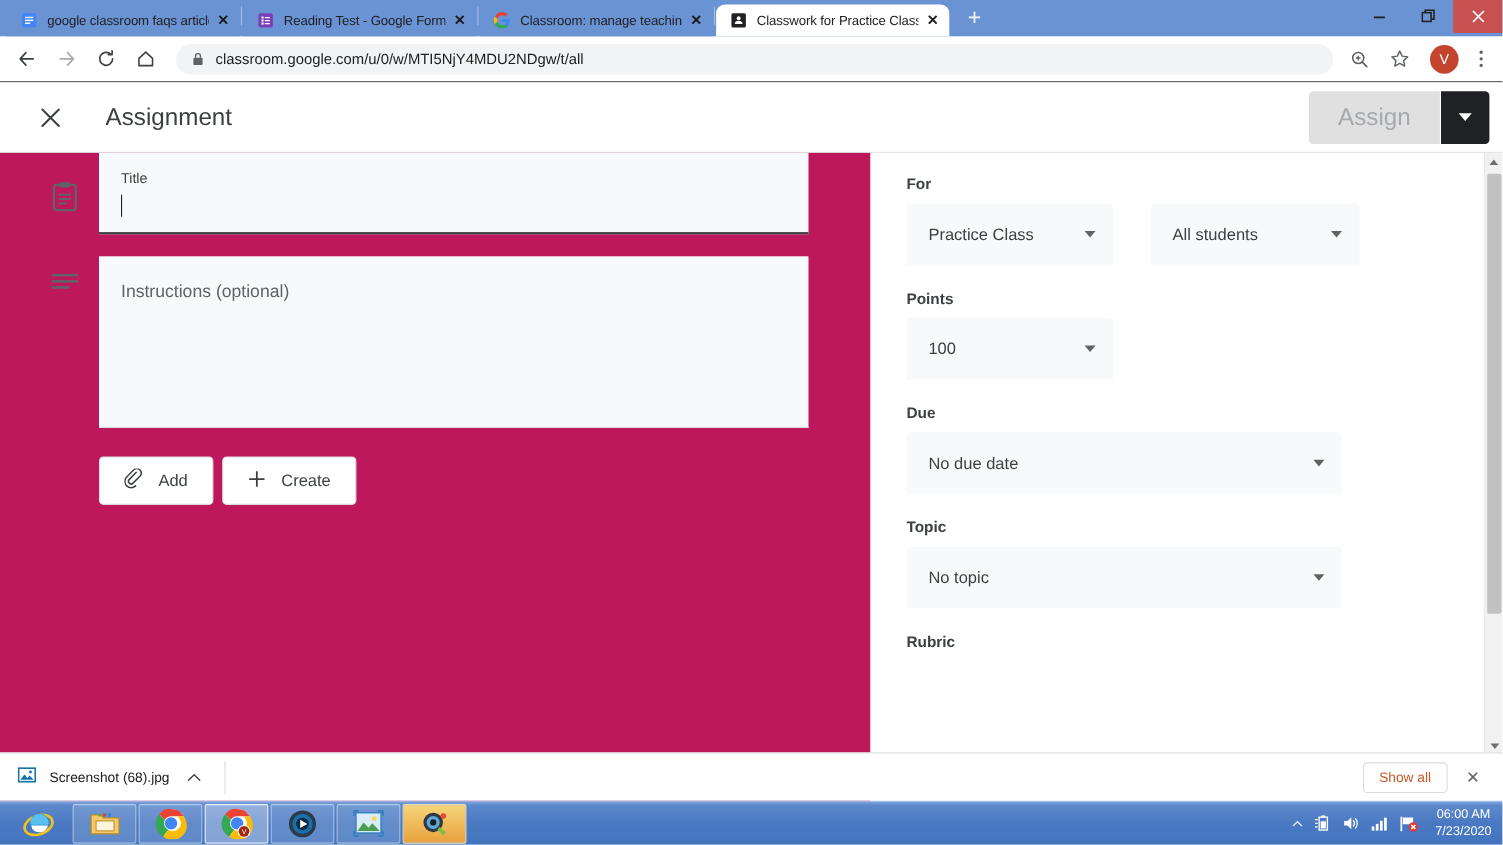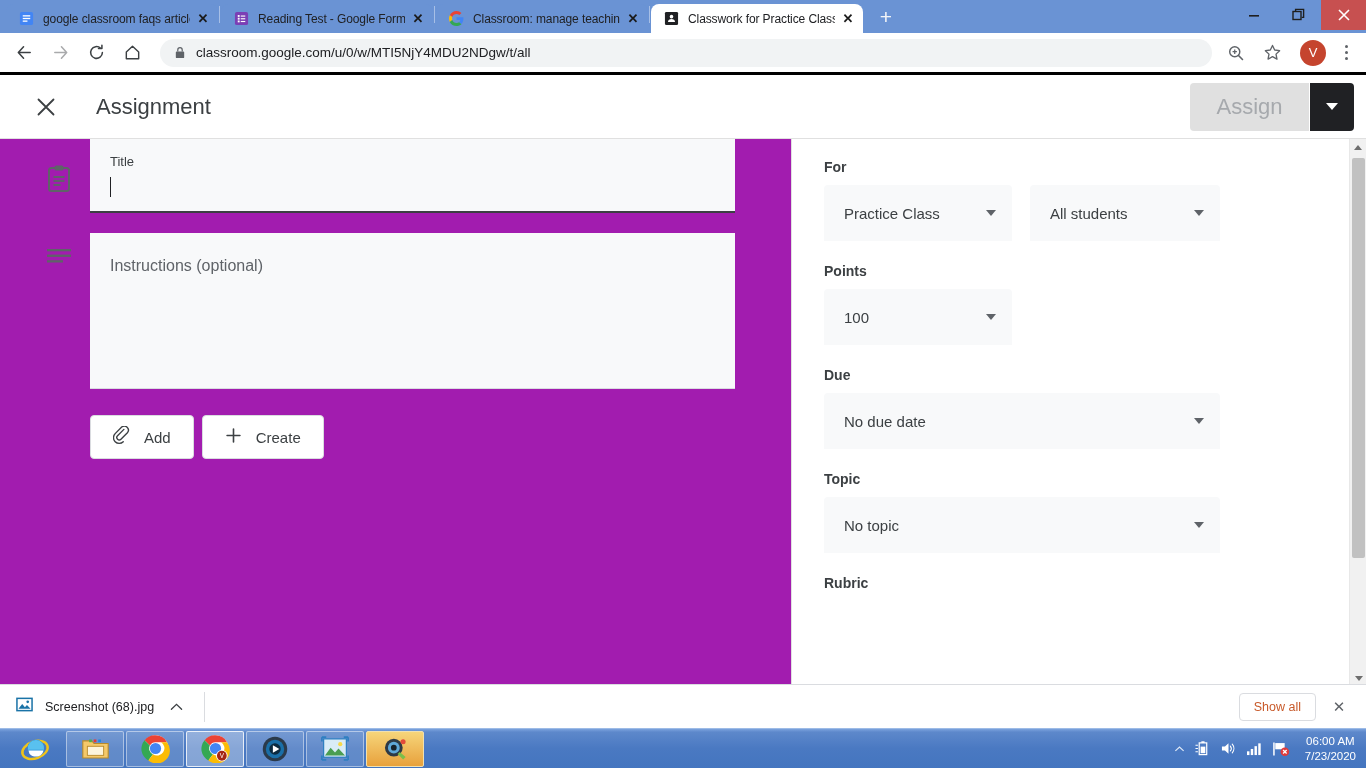--- a/index.html
+++ b/index.html
@@ -47,21 +47,21 @@
     font-size: 21px; color: #f2f4f8; font-weight: 300; flex: 0 0 28px;
   }
   .wincontrols {
     position: absolute; right: 0; top: 0; height: 30px; display: flex;
   }
   .wc { width: 45px; height: 30px; display: flex; align-items: center; justify-content: center; }
   .wc.close { background: #c75050; }
 
   .toolbar {
     height: 42px; background: #fff; display: flex; align-items: center;
-    padding: 0 8px; border-bottom: 3px solid #000000;
+    padding: 0 8px; border-bottom: 1px solid #000000;
   }
   .navbtn {
     width: 32px; height: 32px; display: flex; align-items: center;
     justify-content: center; margin-right: 4px; border-radius: 50%;
   }
   .omnibox {
     flex: 1 1 auto; height: 28px; background: #f1f3f4; border-radius: 14px;
     display: flex; align-items: center; padding: 0 14px; margin: 0 8px;
     font-size: 13.5px; color: #202124;
   }
@@ -99,21 +99,21 @@
   .assign-caret {
     width: 44px; height: 48px; background: #202124; border-radius: 0 4px 4px 0;
     display: flex; align-items: center; justify-content: center; margin-left: 1px;
   }
   .caret-down {
     width: 0; height: 0; border-left: 6px solid transparent;
     border-right: 6px solid transparent; border-top: 7px solid #fff;
   }
 
   .body-split { display: flex; height: 628px; }
-  .main-col { width: 792px; padding: 0; position: relative; background: #a21caf;
+  .main-col { width: 792px; padding: 0; position: relative; background: #be185d;
     border-right: 1px solid #e0e0e0; }
   .side-col { flex: 1 1 auto; background: #fff; padding: 20px 40px 16px 32px;
     overflow: hidden; position: relative; }
 
   .field-row { display: flex; padding: 0 28px 0 28px; }
   .field-icon {
     width: 62px; flex: 0 0 62px; display: flex; justify-content: center;
     padding-top: 26px;
   }
   .title-field {
@@ -141,21 +141,21 @@
     font-size: 15px; color: #3c4043; font-family: inherit;
   }
   .help-fab {
     position: absolute; left: 27px; bottom: 28px; width: 32px; height: 32px;
   }
 
   .side-label {
     font-size: 14px; color: #3c4043; font-weight: bold; margin-bottom: 10px;
   }
   .side-group { margin-bottom: 22px; }
-  .selects-row { display: flex; gap: 18px; text-align: center; }
+  .selects-row { display: flex; gap: 34px; text-align: center; }
   .select {
     background: #f8f9fa; border-radius: 4px 4px 0 0; height: 56px;
     display: flex; align-items: center; padding: 0 16px 0 20px;
     font-size: 15px; color: #3c4043; justify-content: space-between;
   }
   .select .val { white-space: nowrap; }
   .sel-caret {
     width: 0; height: 0; border-left: 5px solid transparent;
     border-right: 5px solid transparent; border-top: 6px solid #5f6368;
     margin-left: 16px; flex: 0 0 auto;

